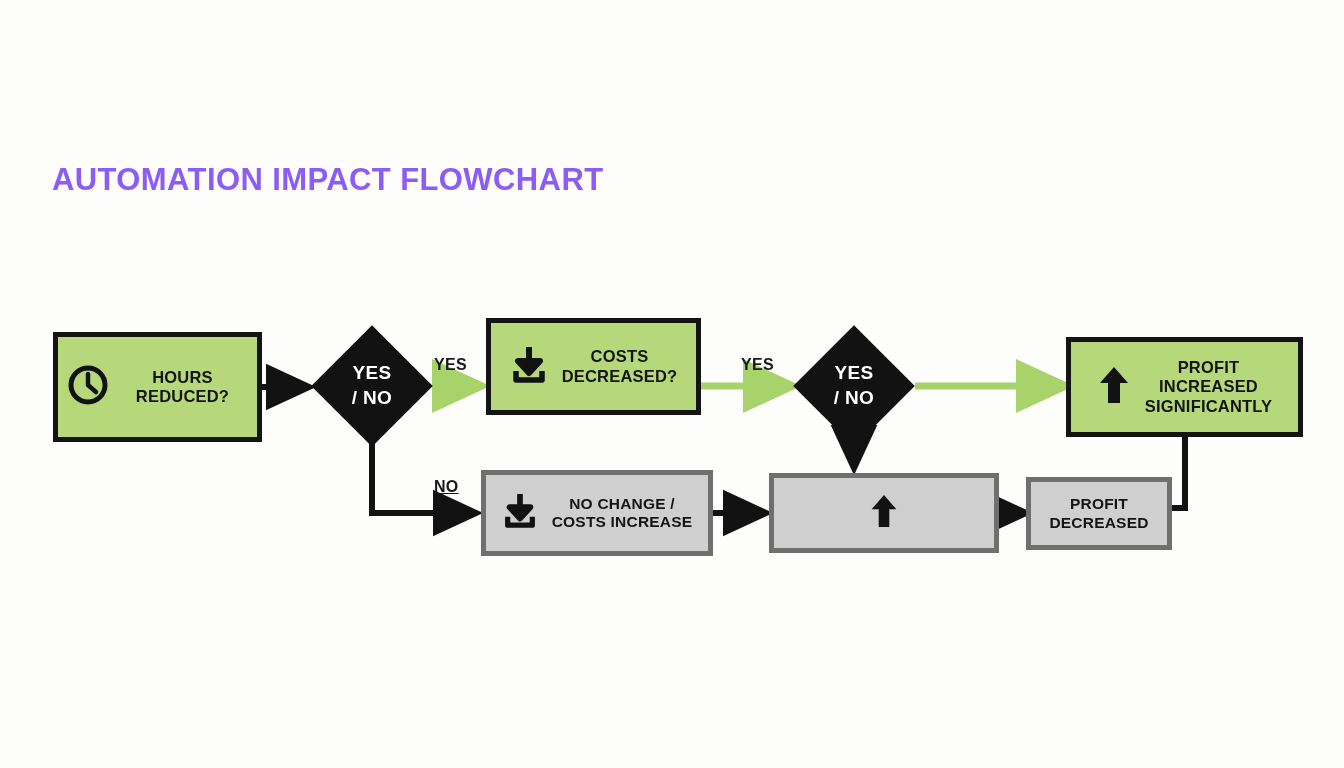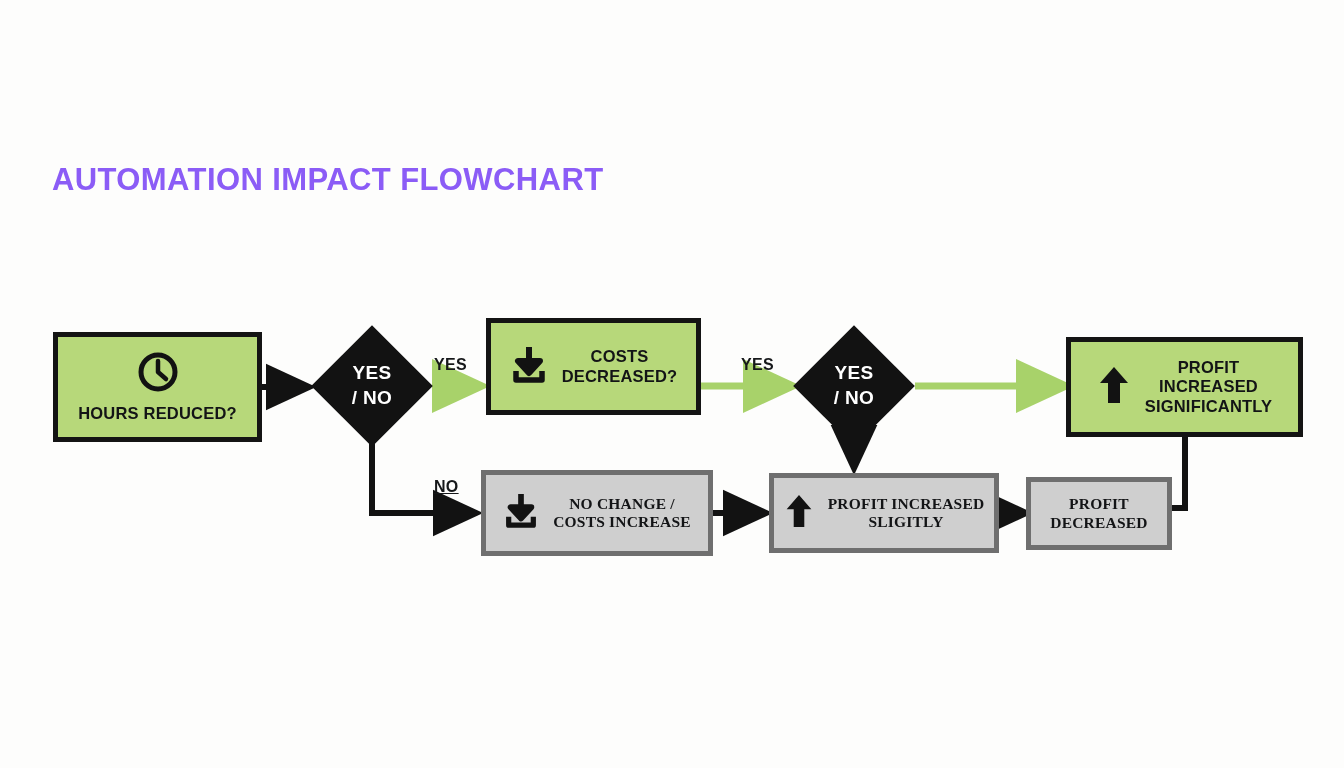--- a/index.html
+++ b/index.html
@@ -69,37 +69,36 @@
     flex-direction: row;
     align-items: center;
     justify-content: center;
     gap: 14px;
     width: 100%;
     padding: 0 8px;
     box-sizing: border-box;
   }
 
   .node-inner.stacked {
-    flex-direction: column;
+    flex-direction: row;
     gap: 6px;
   }
 
   .node-label {
     font-size: 16.5px;
     font-weight: 700;
     color: #131416;
     text-align: center;
     line-height: 1.18;
     letter-spacing: 0.2px;
     white-space: pre-line;
   }
 
   .node-label.small {
     font-size: 15.5px;
-    font-family: Liberation Serif, serif;
   }
 
   .icon {
     flex: 0 0 auto;
     display: block;
   }
 
   
   .diamond {
     position: absolute;
@@ -244,22 +243,20 @@
     </div>
   </div>
 
   <div class="node gray" style="left:769px; top:473px; width:230px; height:80px;">
     <div class="node-inner">
       <span class="icon">
         <svg width="30" height="40" viewBox="0 0 34 44" xmlns="http://www.w3.org/2000/svg">
           <path d="M17 4 L31 20 L23 20 L23 40 L11 40 L11 20 L3 20 Z" fill="#121212"></path>
         </svg>
       </span>
-      <span class="node-label small">PROFIT INCREASED
-SLIGITLY</span>
     </div>
   </div>
 
   <div class="node gray" style="left:1026px; top:477px; width:146px; height:73px;">
     <div class="node-inner stacked">
       <span class="node-label small">PROFIT
 DECREASED</span>
     </div>
   </div>
 

